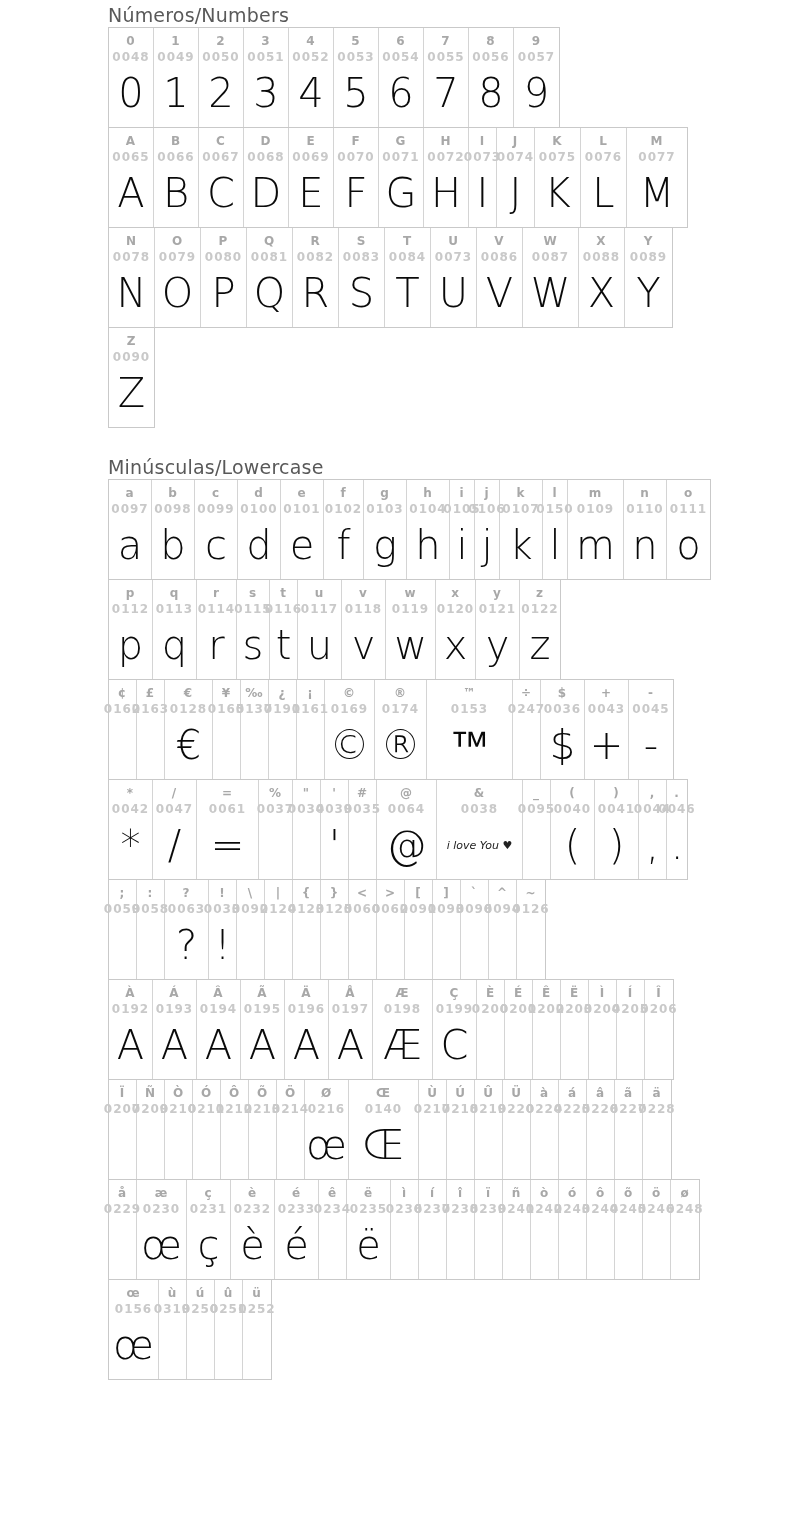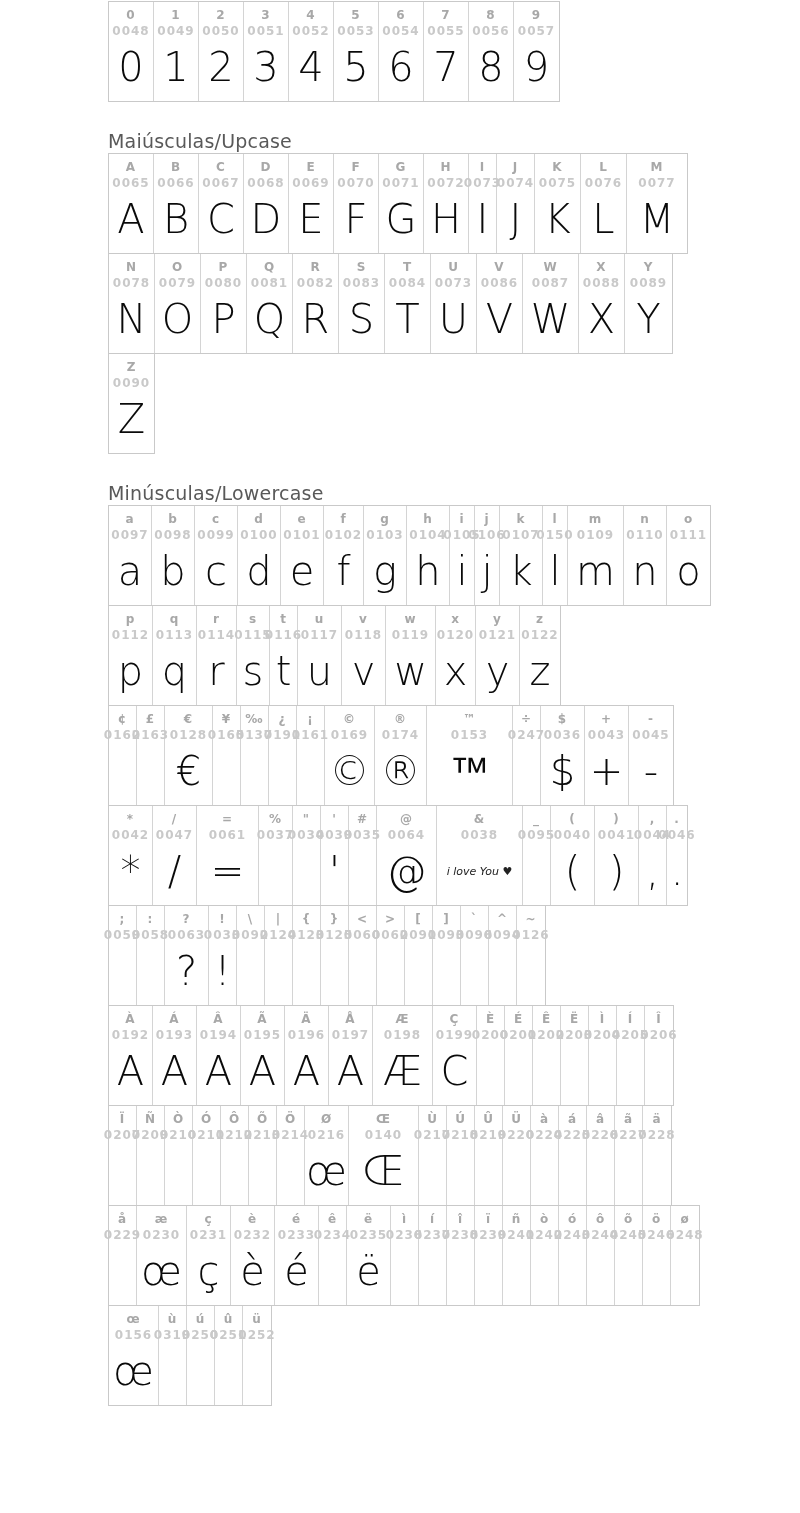--- a/index.html
+++ b/index.html
@@ -17,20 +17,21 @@
   .cell-glyph{flex:1;display:flex;align-items:center;justify-content:center;
               font-size:40px;font-weight:200;color:#0a0a0a;line-height:1;
               padding-bottom:6px;white-space:nowrap;}
   .cell-glyph.script{font-size:11px;font-style:italic;font-weight:400;color:#222;}
 </style>
 </head>
 <body>
 
 <div id="content">
     <div class="section">
+      <div class="heading">Números/Numbers</div>
       <div class="row">
         <div class="cell" style="width: 45px;">
           <div class="cell-char">0</div>
           <div class="cell-code">0048</div>
           <div class="cell-glyph">0</div>
         </div>
         <div class="cell" style="width: 45px;">
           <div class="cell-char">1</div>
           <div class="cell-code">0049</div>
           <div class="cell-glyph">1</div>
@@ -71,21 +72,20 @@
           <div class="cell-glyph">8</div>
         </div>
         <div class="cell" style="width: 45px;">
           <div class="cell-char">9</div>
           <div class="cell-code">0057</div>
           <div class="cell-glyph">9</div>
         </div>
       </div>
     </div>
     <div class="section">
-      <div class="heading">Maiúsculas/Upcase</div>
       <div class="row">
         <div class="cell" style="width: 45px;">
           <div class="cell-char">A</div>
           <div class="cell-code">0065</div>
           <div class="cell-glyph">A</div>
         </div>
         <div class="cell" style="width: 45px;">
           <div class="cell-char">B</div>
           <div class="cell-code">0066</div>
           <div class="cell-glyph">B</div>

